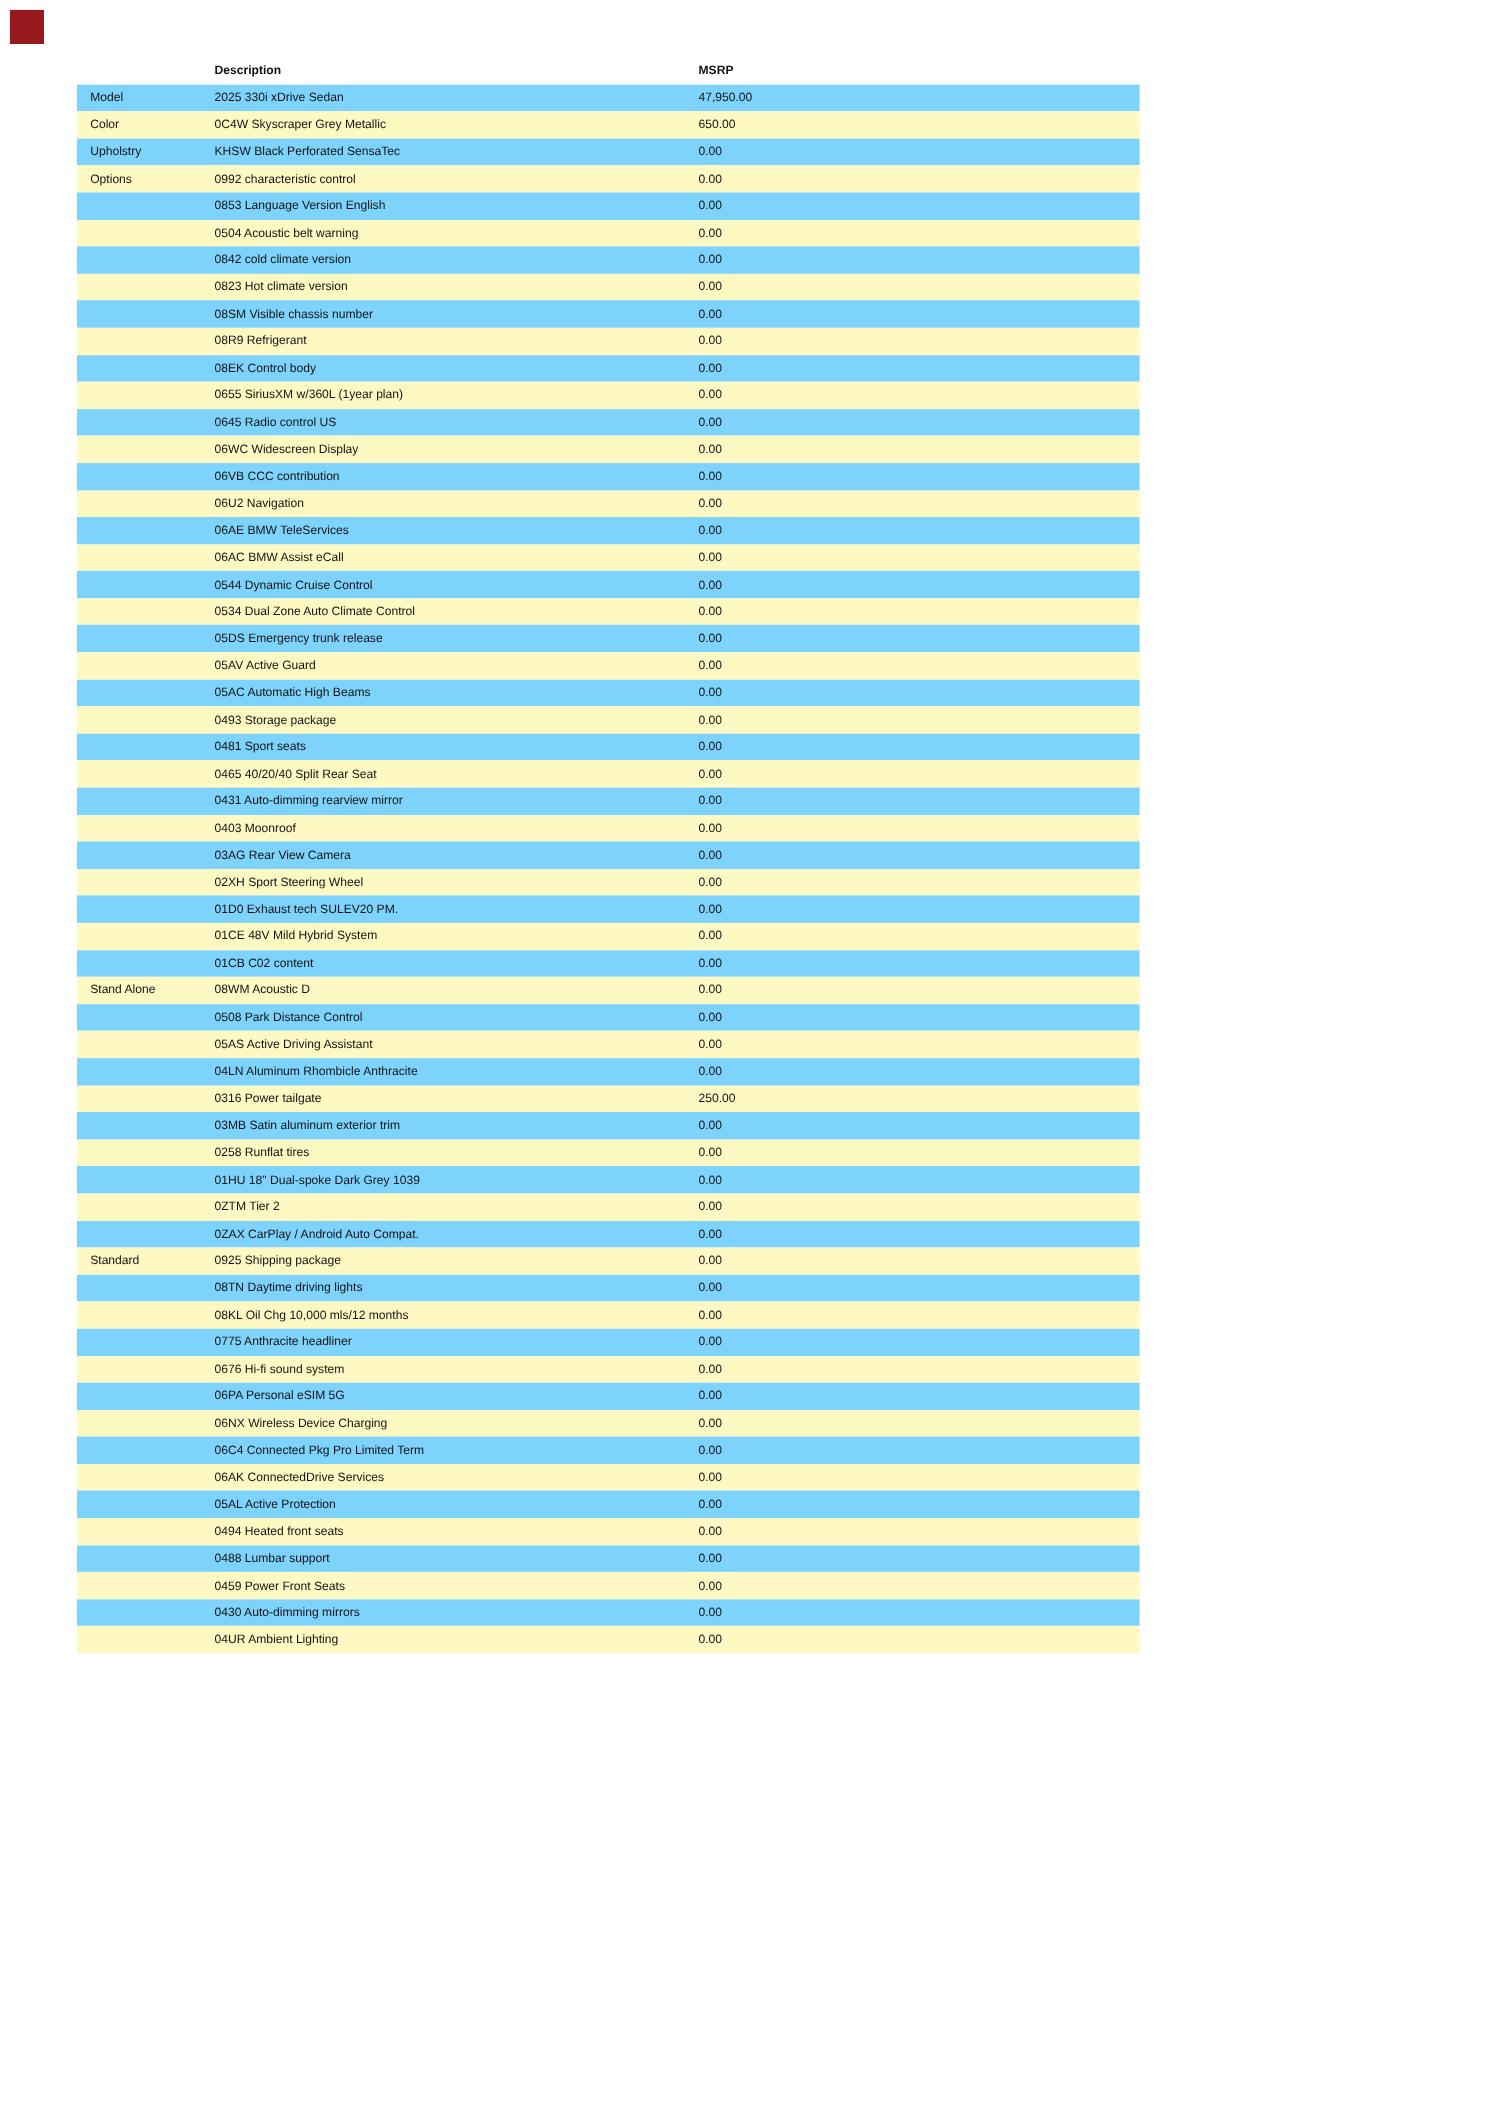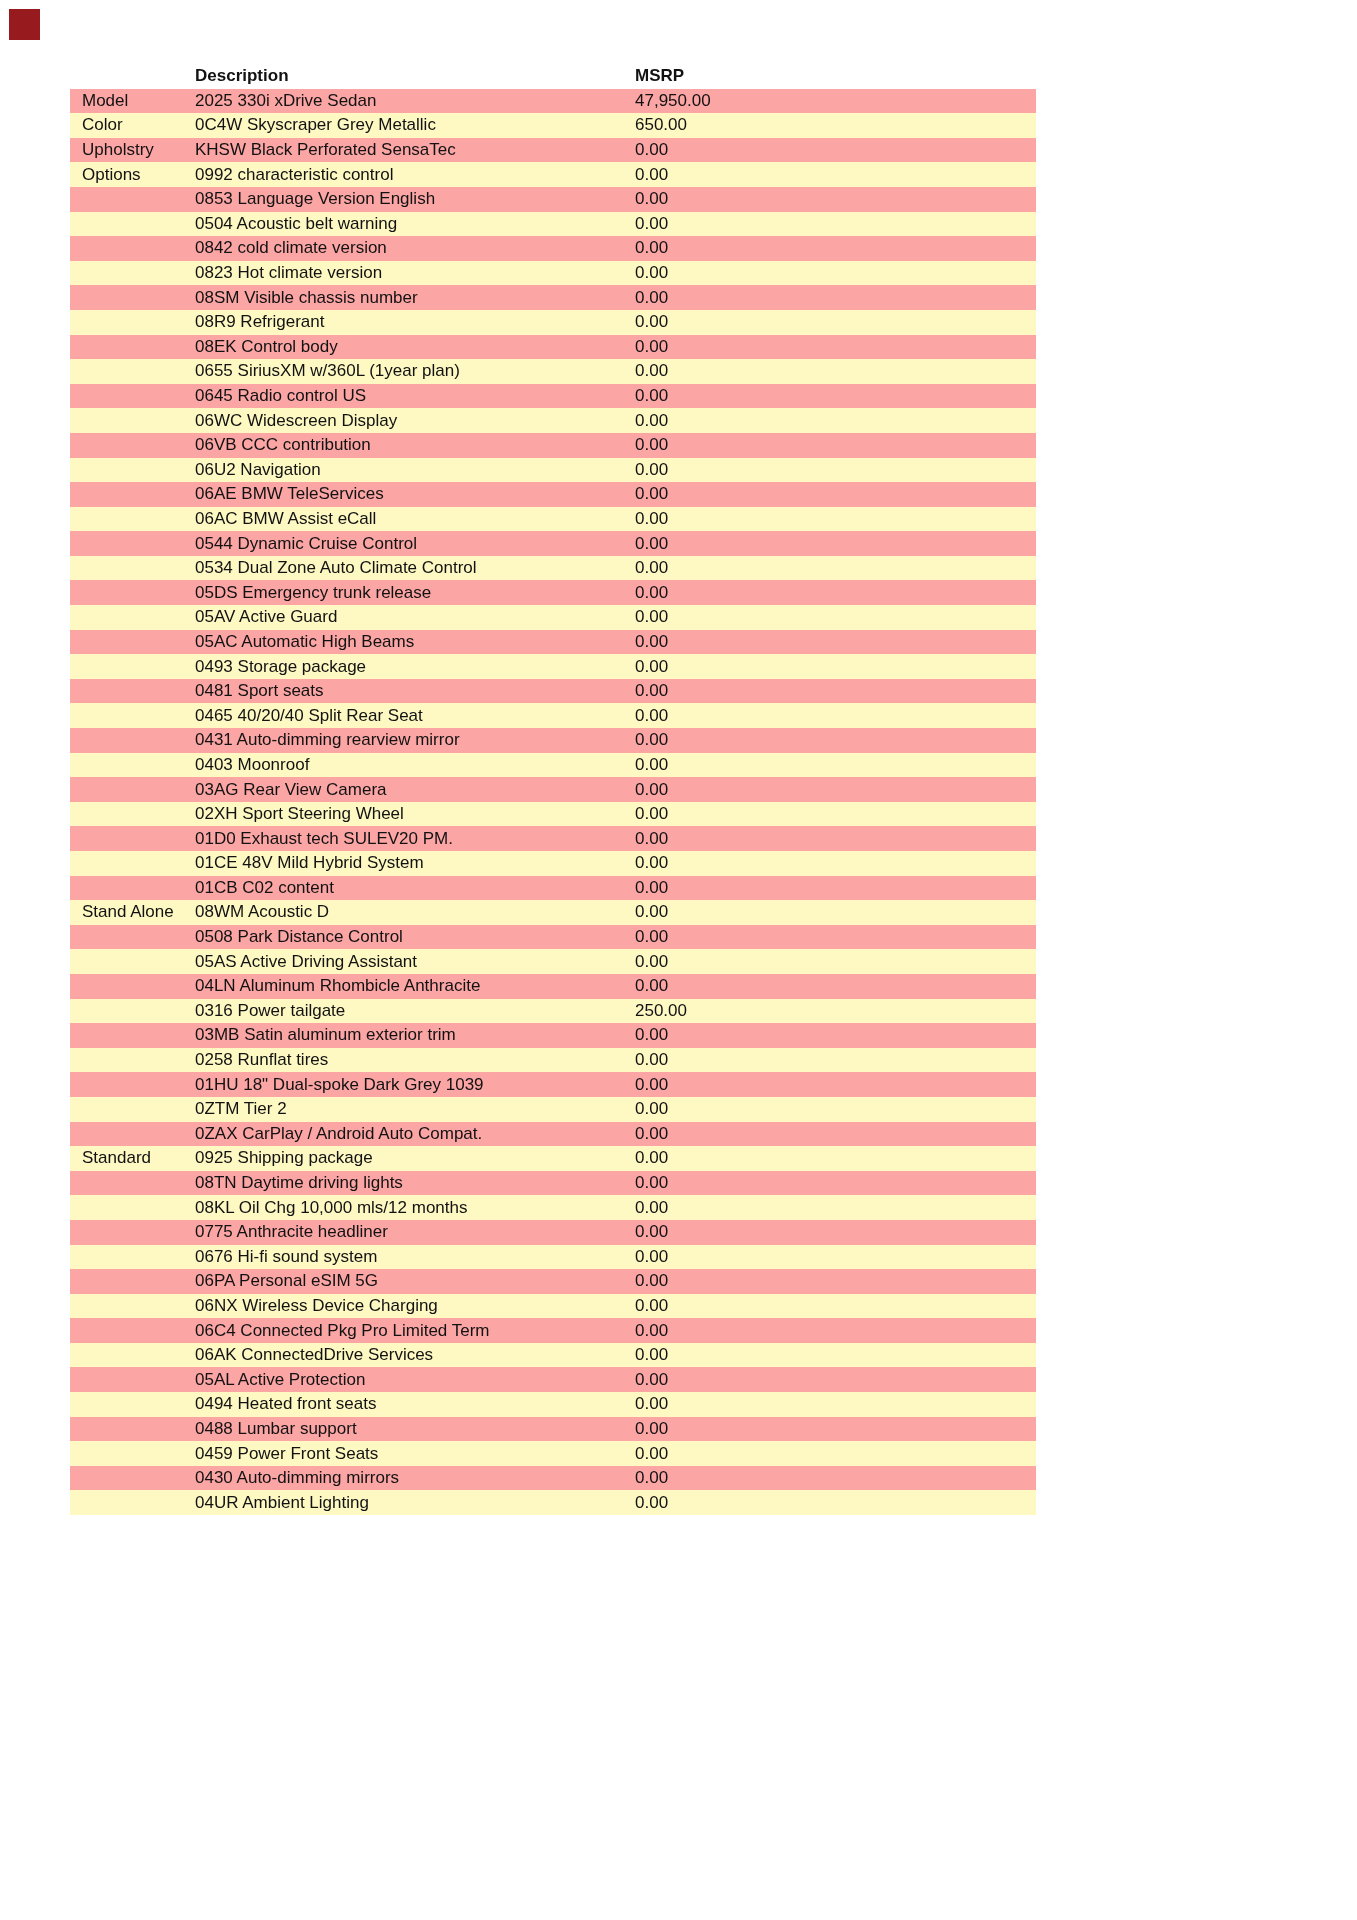--- a/index.html
+++ b/index.html
@@ -18,29 +18,29 @@
   .corner-mark {
     position: absolute;
     left: 9px;
     top: 9px;
     width: 31px;
     height: 31px;
   }
   .table {
     position: absolute;
     left: 70px;
-    top: 64px;
+    top: 52px;
     width: 966px;
-    font-size: 17px;
+    font-size: 11px;
   }
   .row {
     display: flex;
     align-items: center;
     height: 24.6px;
-    background: #fca5a5;
+    background: #7dd3fc;
   }
   .row.alt {
     background: #fef9c3;
   }
   .row.header-row {
     background: #ffffff;
   }
   .cell {
     box-sizing: border-box;
     white-space: nowrap;

